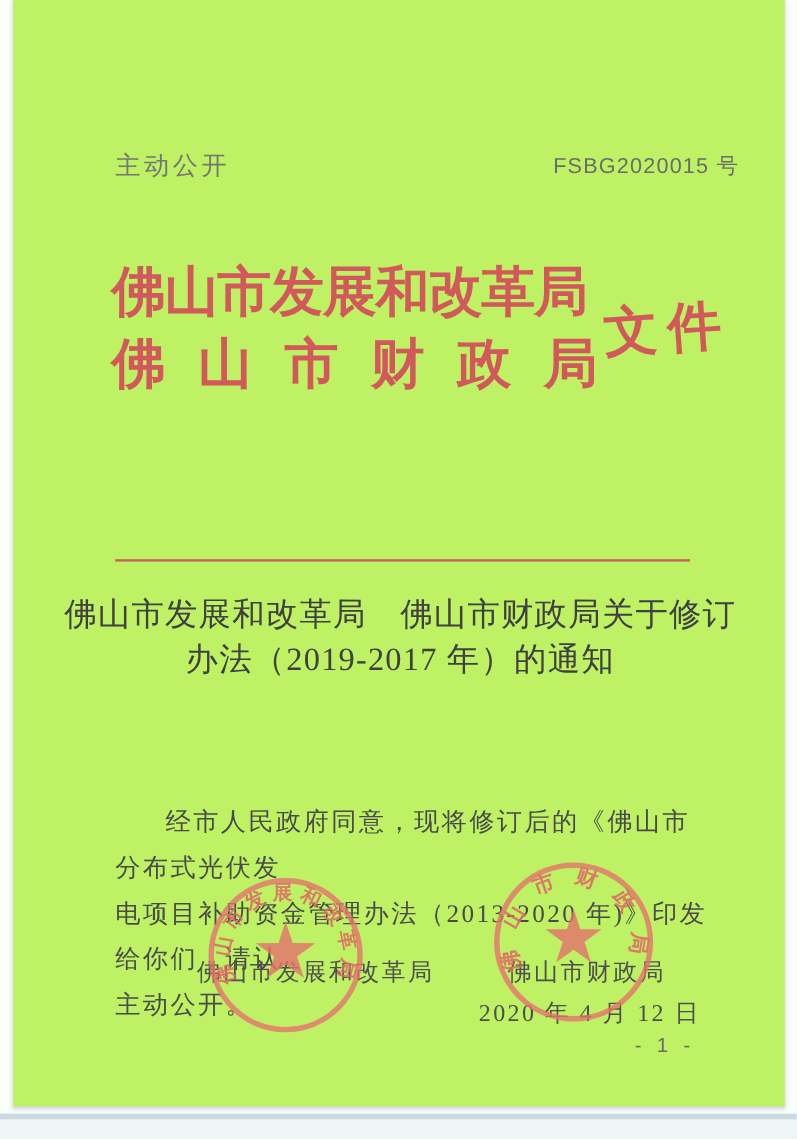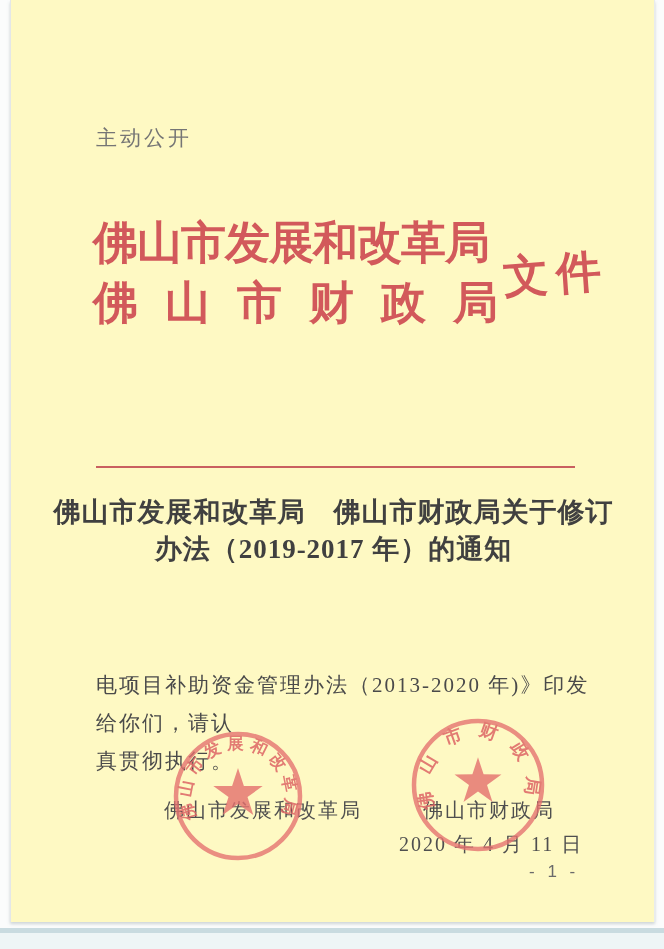--- a/index.html
+++ b/index.html
@@ -15,21 +15,21 @@
   .bottom-strip {
     position:absolute; left:0; right:0; top:928px; height:5px;
     background:#c9dbe0;
   }
   .bottom-area {
     position:absolute; left:0; right:0; top:933px; bottom:0;
     background:#eef5f6;
   }
   .page {
     position:absolute; left:10px; top:0; width:645px; height:922px;
-    background:#fef9c3;
+    background:#bef264;
     border-left:1px solid #e4e7e7;
     border-right:1px solid #e9ecec;
     box-shadow:0 2px 3px rgba(120,140,145,.35);
   }
   
   .classification {
     position:absolute; left:85px; top:124px;
     font-size:21px; color:#757575; letter-spacing:3px;
     font-family:"Liberation Sans","DejaVu Sans",sans-serif;
   }
@@ -62,21 +62,21 @@
     position:absolute; left:0; top:428px; width:645px;
     text-align:center; font-size:19px; color:#585858; letter-spacing:3px;
   }
   .red-rule {
     position:absolute; left:85px; top:466px; width:479px; height:2px;
     background:#c96060;
   }
   
   .doc-title {
     position:absolute; left:30px; top:494px; width:585px;
-    text-align:center; font-weight:bold; color:#404040;
+    text-align:center; font-weight:normal; color:#404040;
     font-size:27px; line-height:37px; letter-spacing:1px;
   }
   
   .greeting {
     position:absolute; left:85px; top:630px;
     font-size:21px; color:#4a4a4a; letter-spacing:2px;
   }
   .body-text {
     position:absolute; left:85px; top:666px; width:497px;
     font-size:21px; color:#4a4a4a; line-height:38px; letter-spacing:2px;
@@ -101,46 +101,48 @@
   }
 </style>
 </head>
 <body>
 
 <div class="scan-bg"></div>
 <div class="page">
 
   <div class="classification">主动公开</div>
 
+  <div class="doc-code">FSBG2020015 号</div>
 
   <div class="letterhead">
     <div class="org-lines">
       <div class="org-line1">佛山市发展和改革局</div>
       <div class="org-line2">佛山市财政局</div>
     </div>
     <div class="letterhead-suffix">文件</div>
   </div>
 
 
   <div class="red-rule"></div>
 
   <div class="doc-title">
     <div>佛山市发展和改革局　佛山市财政局关于修订</div>
     <div>办法（2019-2017 年）的通知</div>
   </div>
 
 
   <div class="body-text">
+    <div class="indent">经市人民政府同意，现将修订后的《佛山市分布式光伏发</div>
     <div>电项目补助资金管理办法（2013-2020 年)》印发给你们，请认</div>
-    <div>真贯彻执行。</div>
+    <div>主动公开。</div>
   </div>
 
   <div class="sig sig-left">佛山市发展和改革局</div>
   <div class="sig sig-right">佛山市财政局</div>
-  <div class="sig-date">2020 年 4 月 11 日</div>
+  <div class="sig-date">2020 年 4 月 12 日</div>
 
   <svg class="seal seal-left" width="140" height="140" viewBox="0 0 140 140">
     <defs>
       <path id="arcL" d="M 29.3 93.5 A 47 47 0 1 1 110.7 93.5" fill="none"></path>
     </defs>
     <circle cx="70" cy="70" r="62" fill="none" stroke="#e4716f" stroke-width="4.5" opacity="0.9"></circle>
     <polygon points="0,-26 5.9,-8.1 24.7,-8 9.5,3.1 15.3,21 0,10 -15.3,21 -9.5,3.1 -24.7,-8 -5.9,-8.1" transform="translate(70,68)" fill="#e4716f" opacity="0.92"></polygon>
     <text font-size="16.5" fill="#df6a68" font-weight="bold" letter-spacing="5" font-family="'Liberation Serif','DejaVu Serif',serif">
       <textPath href="#arcL" startOffset="50%" text-anchor="middle">佛山市发展和改革局</textPath>
     </text>

